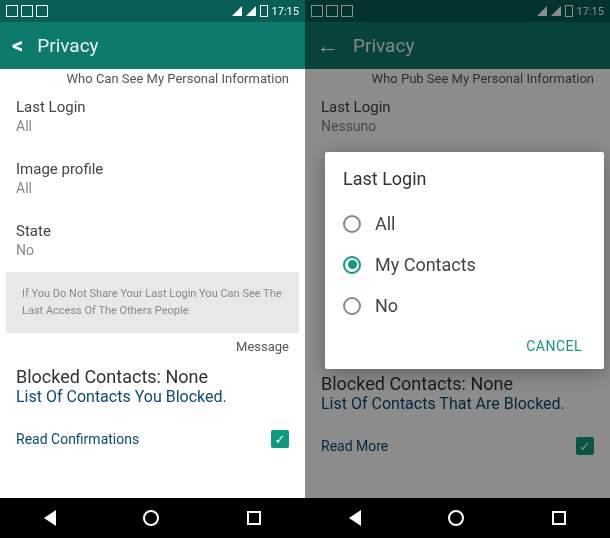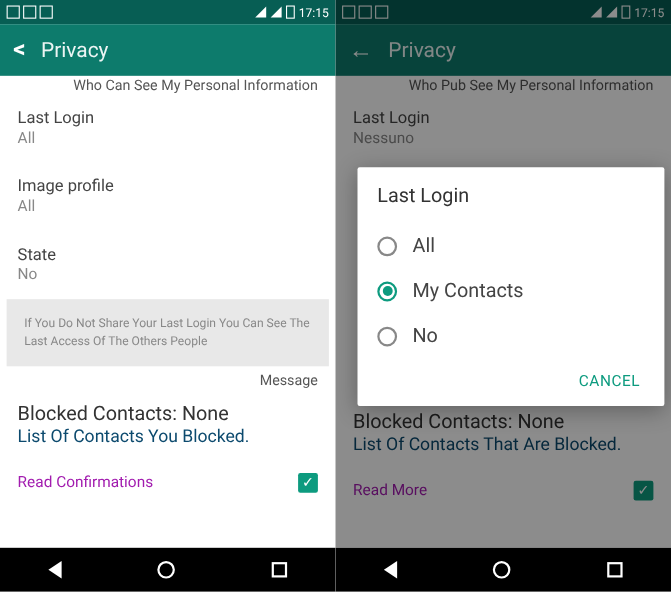--- a/index.html
+++ b/index.html
@@ -112,21 +112,21 @@
       margin: 4px 6px;
     }
     .check-row {
       display: flex;
       justify-content: space-between;
       align-items: center;
       padding: 14px 16px;
     }
     .check-label {
       font-size: 14px;
-      color: #a21caf;
+      color: #0c4a6e;
     }
     .checkbox {
       width: 18px;
       height: 18px;
       background: #0d9b7f;
       display: flex;
       align-items: center;
       justify-content: center;
       color: #fff;
       font-size: 13px;

